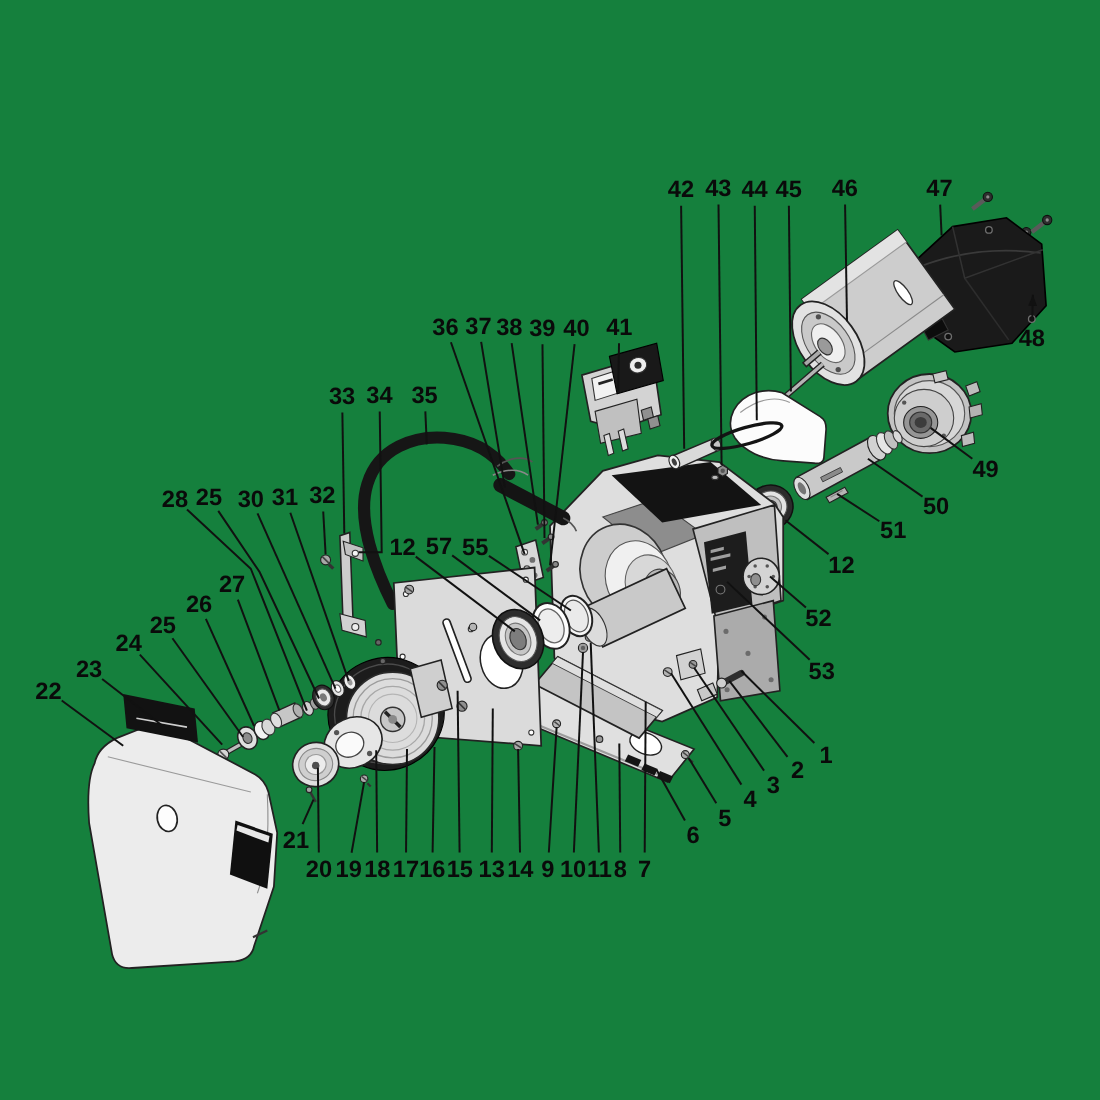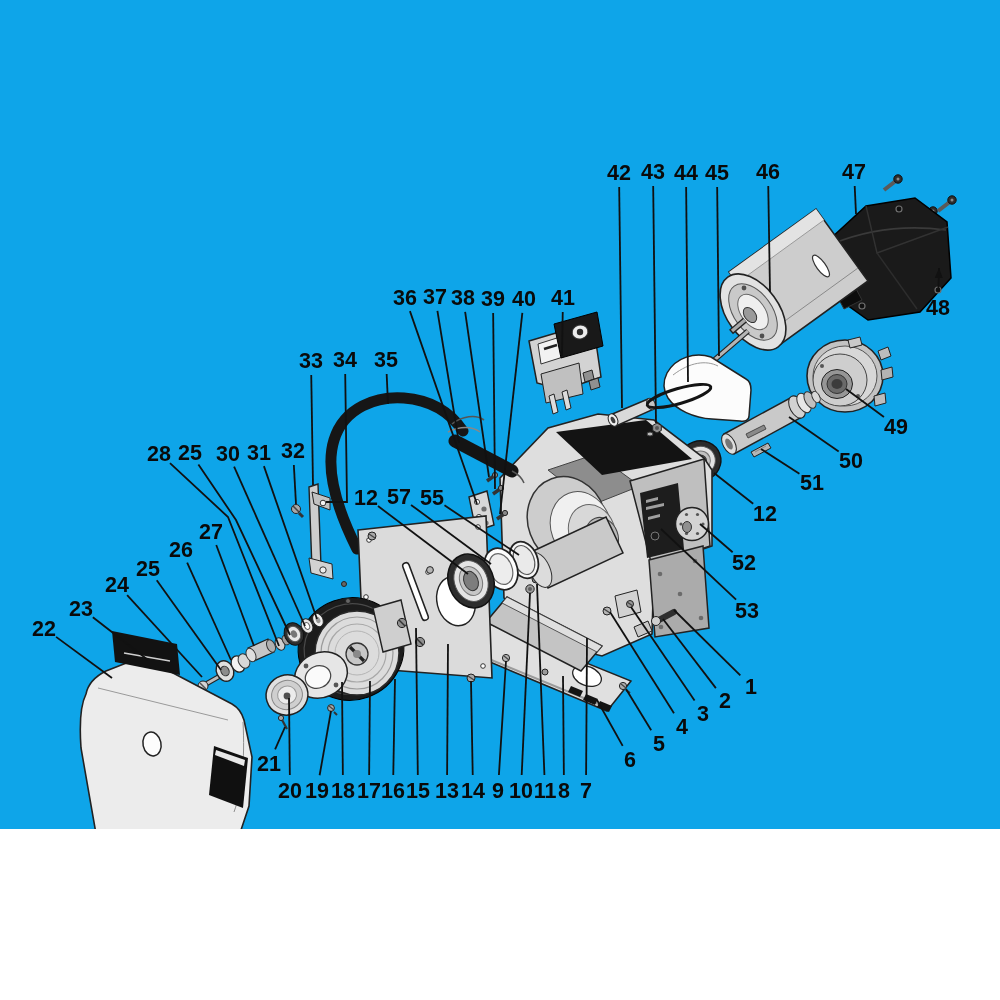--- a/index.html
+++ b/index.html
@@ -1,16 +1,16 @@
 <!DOCTYPE html>
 <html><head>
 <meta charset="utf-8">
 <style>
   html,body{margin:0;padding:0;background:#fff;}
-  #stage{width:1000px;height:829px;position:relative;background:#0ea5e9;overflow:hidden;}
+  #stage{width:1000px;height:1000px;position:relative;background:#15803d;overflow:hidden;}
   svg{display:block;}
   #callout-labels text{
     font-family:"Liberation Sans",sans-serif;
     font-weight:700;
     font-size:21.5px;
     fill:#0a0a0a;
     text-anchor:middle;
   }
 </style>
 </head>

